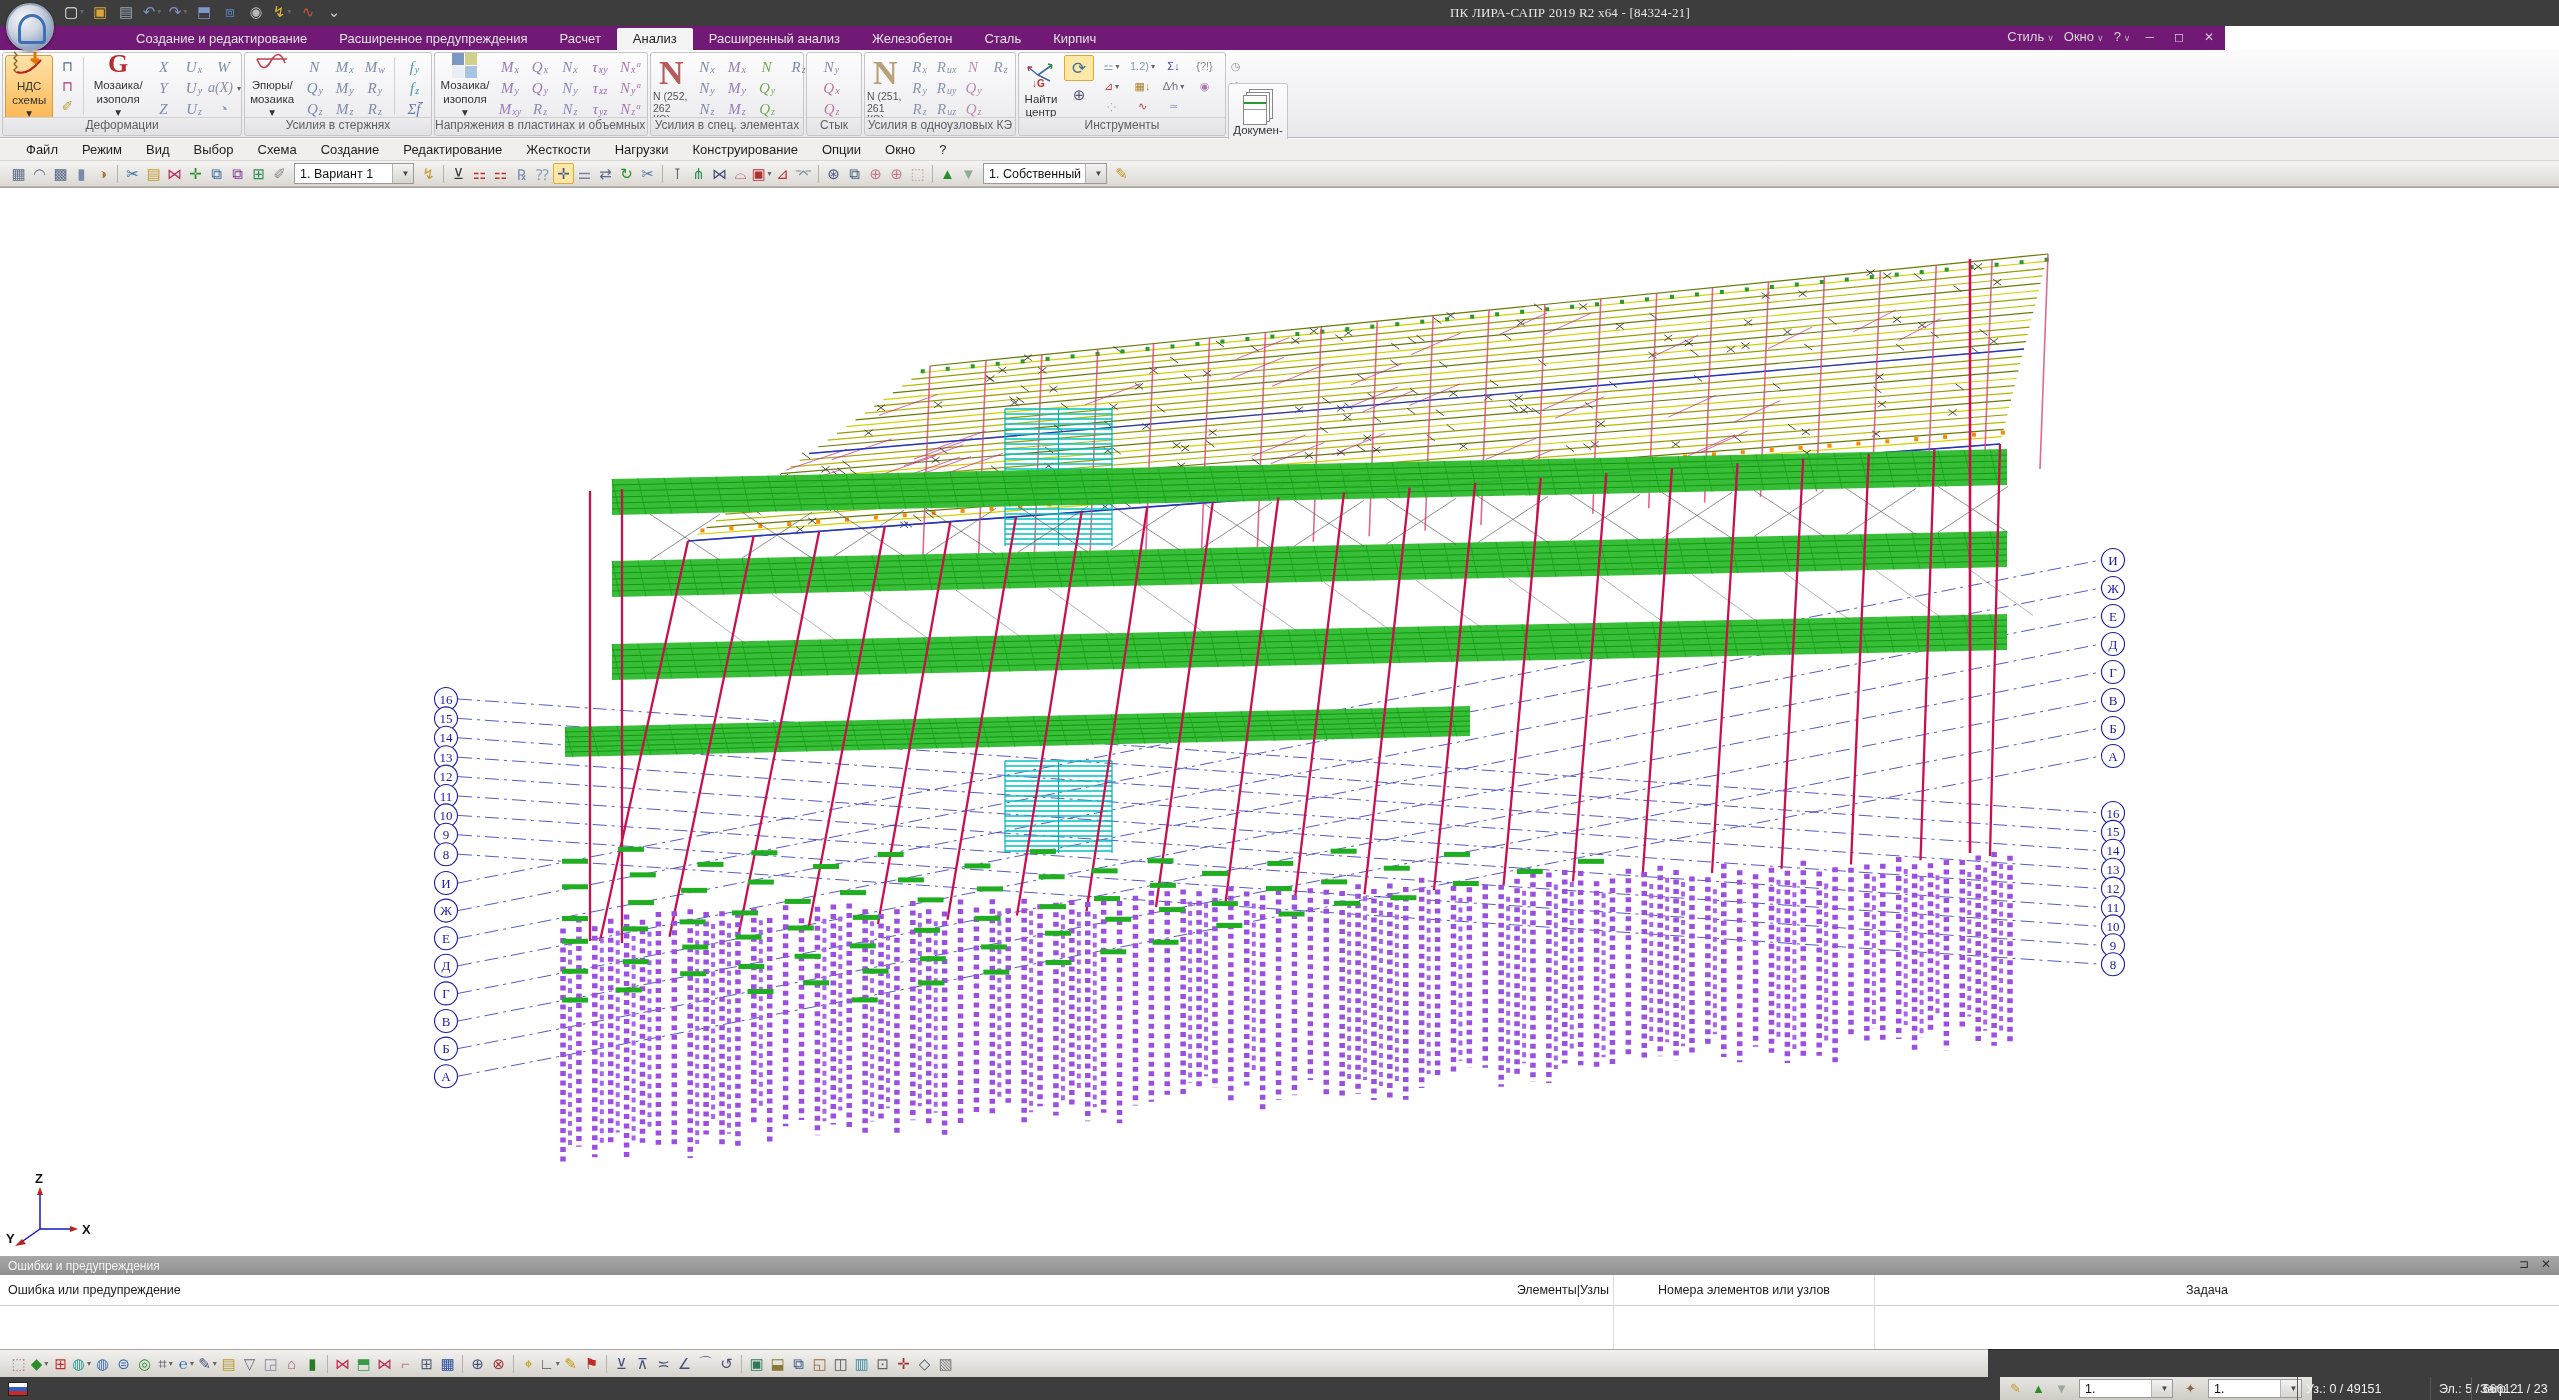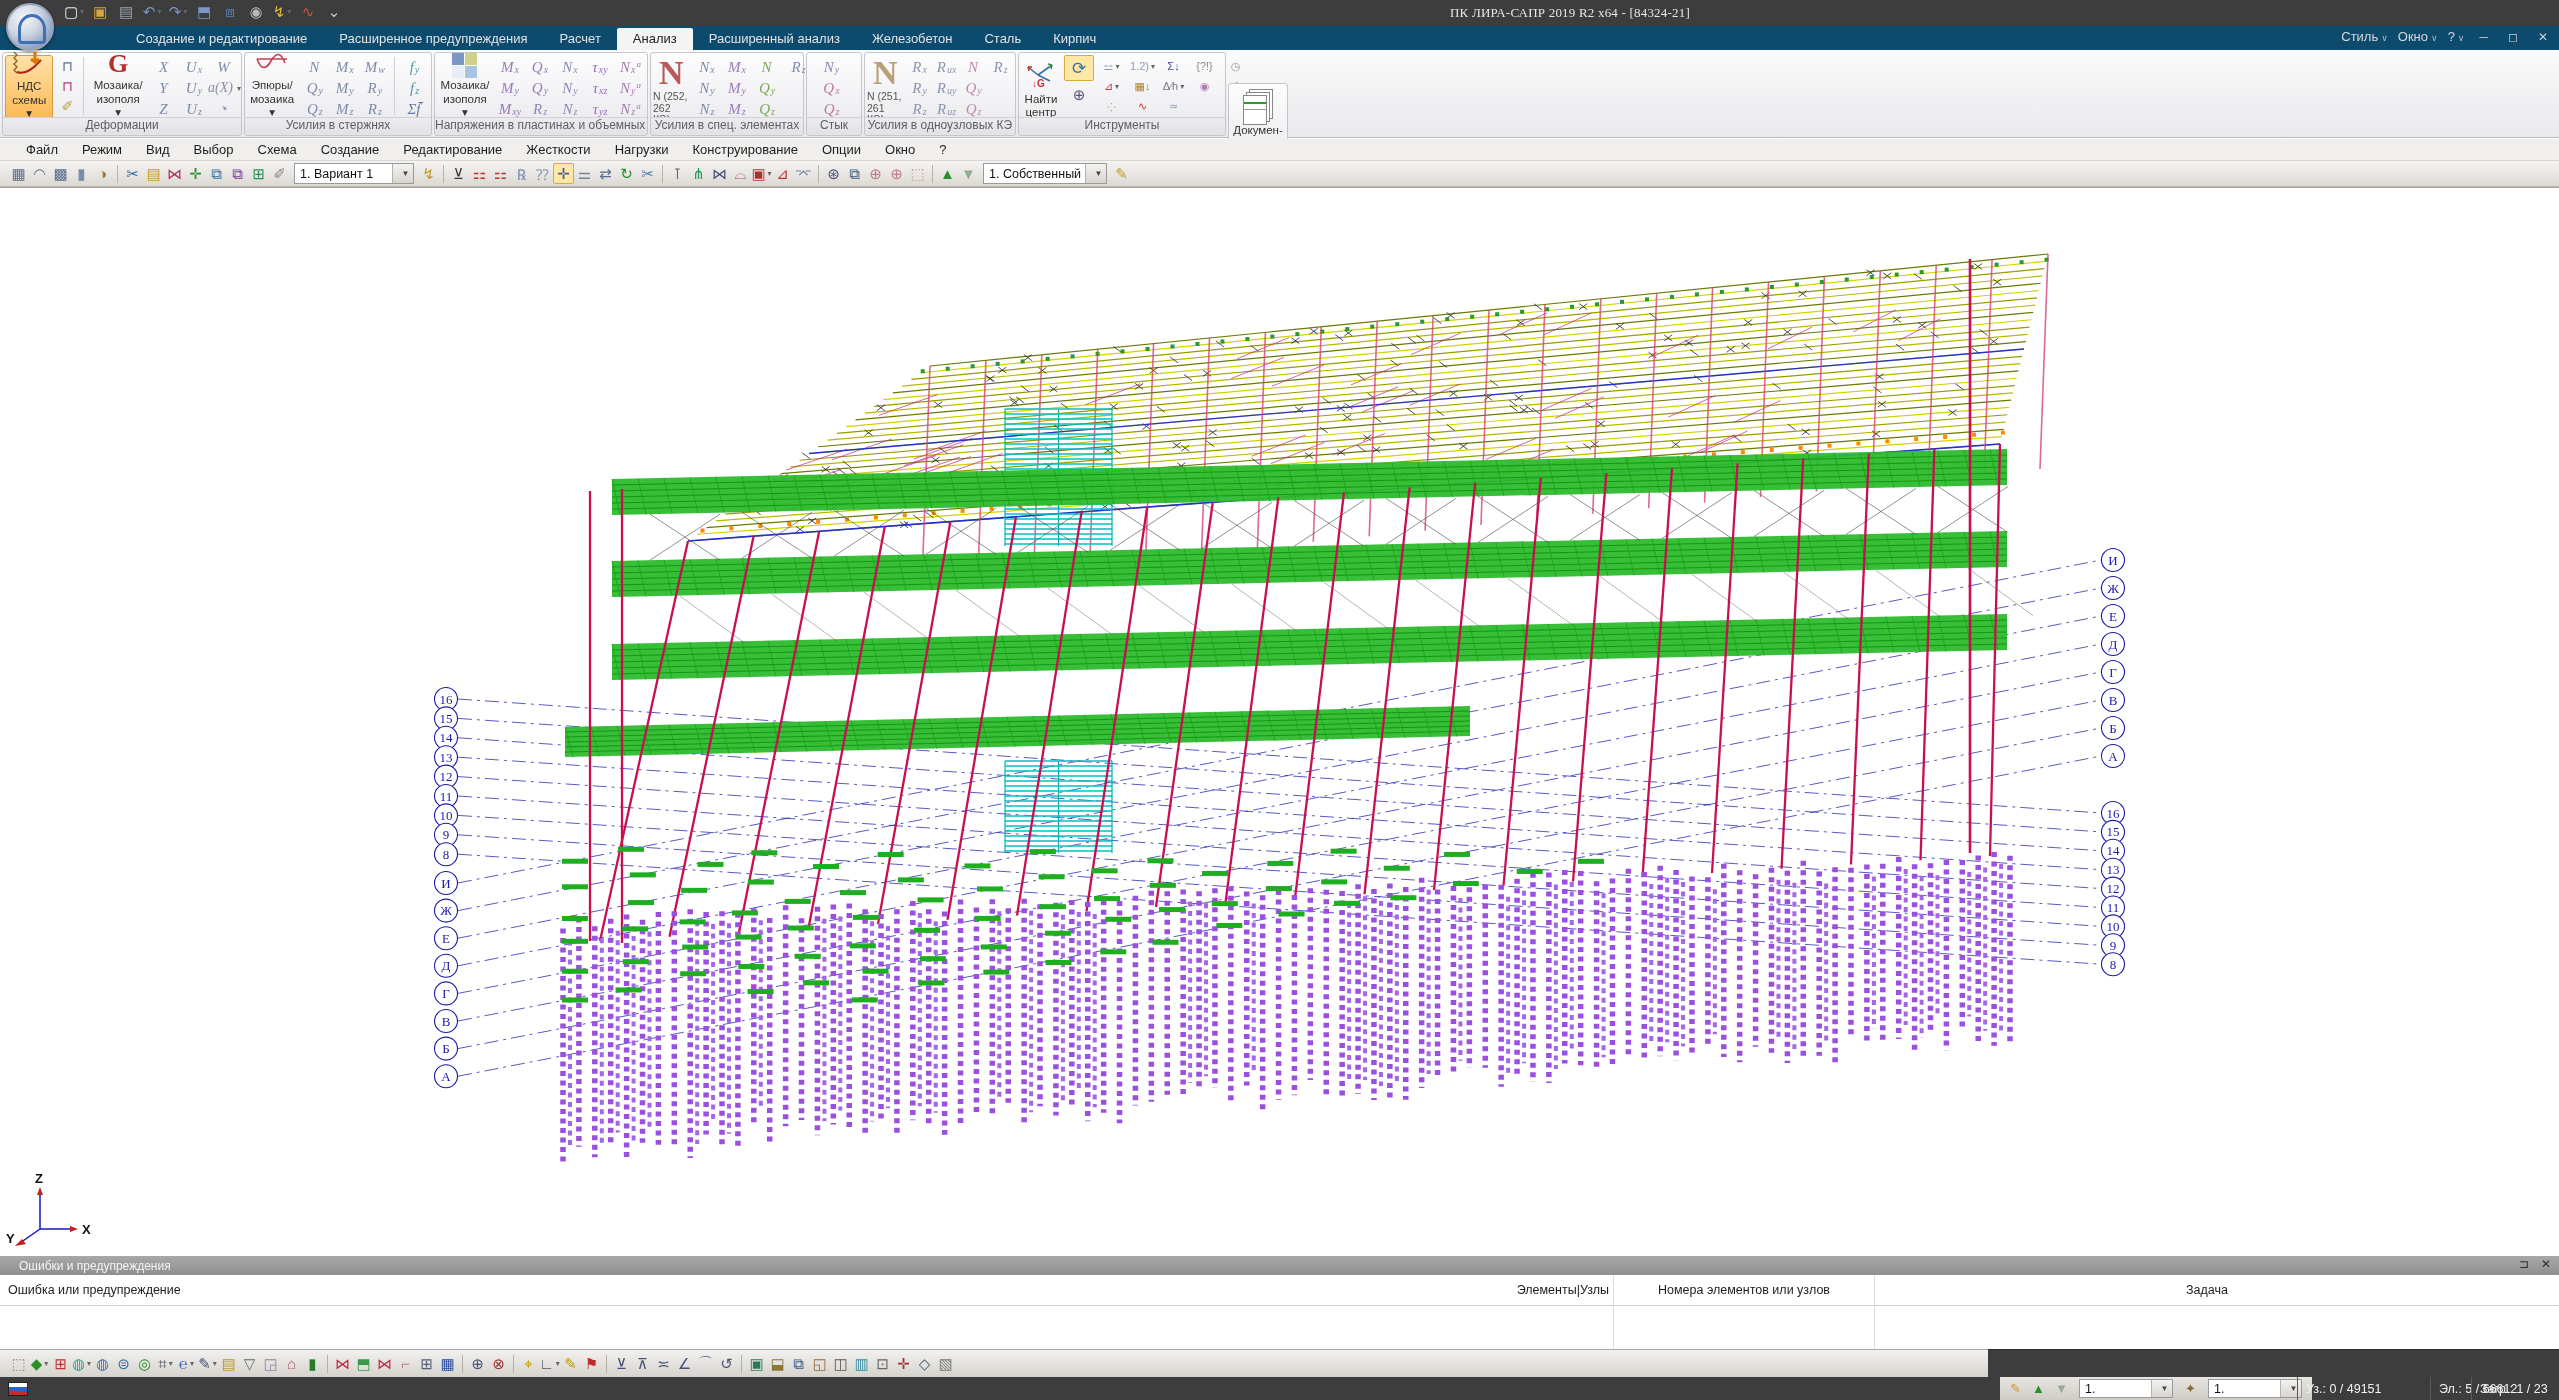--- a/index.html
+++ b/index.html
@@ -10,21 +10,21 @@
   #logo{position:absolute;left:6px;top:3px;width:44px;height:44px;border-radius:50%;
         background:radial-gradient(circle at 35% 30%,#f4f6fa 0%,#cfd6e2 40%,#8fa3c4 75%,#5a6e96 100%);
         border:2px solid #9aa4b4;z-index:50;box-shadow:0 1px 3px rgba(0,0,0,.5);}
   #logo:after{content:"";position:absolute;left:10px;top:9px;width:22px;height:24px;
         border:3px solid #3f6fb4;border-radius:50% 50% 4px 4px;}
   .qa{position:absolute;left:64px;top:2px;display:flex;align-items:center;gap:6px;}
   .qa .titem{width:20px;height:20px;font-size:15px;line-height:20px;}
   #wtitle{position:absolute;top:5px;left:1450px;width:900px;color:#e6e6e6;font-size:13px;
         white-space:nowrap;font-family:"Liberation Serif",serif;letter-spacing:.2px;}
   
-  #tabsrow{position:absolute;left:0;top:26px;width:2559px;height:24px;background:#0c4a6e;
+  #tabsrow{position:absolute;left:0;top:26px;width:2225px;height:24px;background:#701a75;
         display:flex;align-items:flex-end;}
   #tabs{display:flex;margin-left:120px;}
   .rtab{padding:3px 16px 4px 16px;font-size:13px;color:#e3e3e3;cursor:default;white-space:nowrap;}
   .rtab.active{background:#f4f4f5;color:#222;border-radius:2px 2px 0 0;}
   #tabright{position:absolute;right:6px;top:3px;display:flex;align-items:center;gap:10px;color:#d8d8d8;font-size:13px;}
   #tabright .wbtn{font-size:12px;color:#cfcfcf;padding:0 5px;}
   .chev{font-size:9px;color:#b8b8b8;margin-left:3px;}
   
   #ribbon{position:absolute;left:0;top:50px;width:2559px;height:87px;
         background:linear-gradient(#fbfbfc,#e9e9ec);border-bottom:1px solid #b9b9bd;}
@@ -73,21 +73,21 @@
         font-size:12.5px;color:#111;margin:0 4px;position:relative;overflow:hidden;white-space:nowrap;}
   .combo span{padding-left:5px;overflow:hidden;text-overflow:clip;white-space:nowrap;flex:1;}
   .combo .cbtn{width:15px;height:100%;background:linear-gradient(#f4f3f1,#d8d5d0);
         border-left:1px solid #b5b2ac;font-size:8px;display:flex;align-items:center;justify-content:center;color:#444;flex:none;}
   
   #canvas{position:absolute;left:0;top:187px;width:2559px;height:1069px;background:#ffffff;border-top:1px solid #a9a6a0;}
   
   #errpanel{position:absolute;left:0;top:1256px;width:2559px;height:93px;background:#fff;}
   #errhead{position:absolute;left:0;top:0;width:2559px;height:19px;
         background:linear-gradient(#a8a8a8,#8f8f8f);color:#f4f4f4;font-size:12px;
-        display:flex;align-items:center;padding-left:19px;box-sizing:border-box;}
+        display:flex;align-items:center;padding-left:8px;box-sizing:border-box;}
   #errhead .hicons{position:absolute;right:8px;top:1px;display:flex;gap:12px;color:#2e2e2e;font-size:12px;}
   #errcols{position:absolute;left:0;top:19px;width:2559px;height:30px;background:#fff;border-bottom:1px solid #cfcfcf;}
   .ecol{position:absolute;top:8px;font-size:12.5px;color:#1c1c1c;white-space:nowrap;}
   .evline{position:absolute;top:19px;bottom:0;width:1px;background:#dcdcdc;}
   
   #toolbar2{position:absolute;left:0;top:1349px;width:1988px;height:28px;
         background:linear-gradient(#f2f1ef,#d6d3cd);border-top:1px solid #a9a6a0;
         display:flex;align-items:center;padding-left:8px;box-sizing:border-box;}
   #tb2dark{position:absolute;left:1988px;top:1349px;width:571px;height:28px;background:#3d3d3d;border-top:1px solid #2c2c2c;}
   #statusbar{position:absolute;left:0;top:1377px;width:2559px;height:23px;background:#3d3d3d;color:#efefef;}

